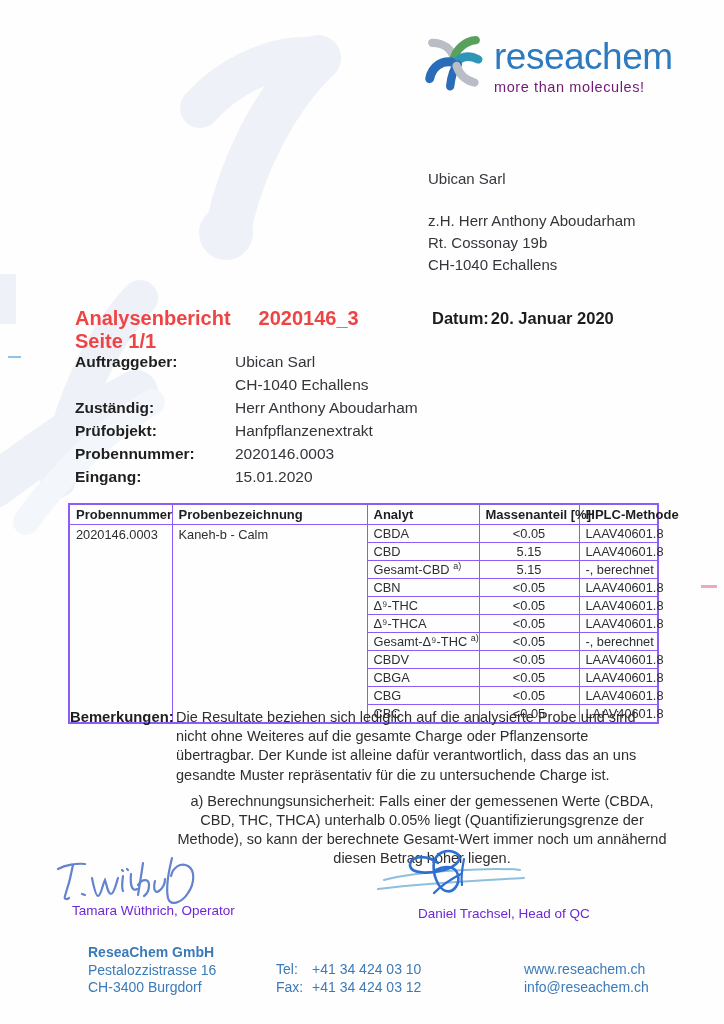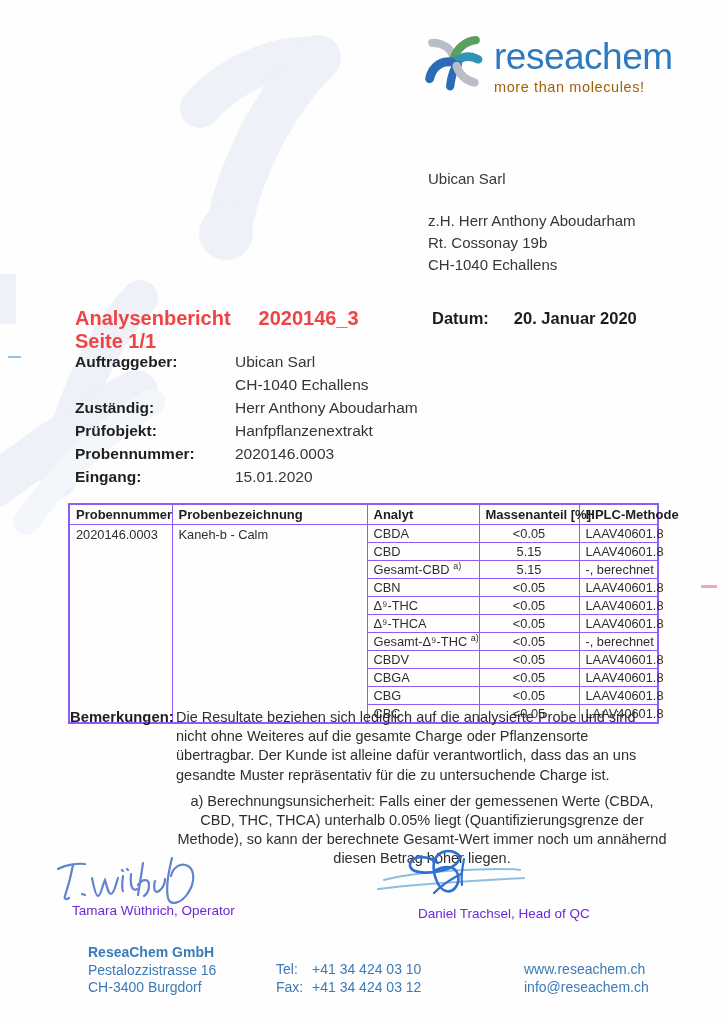--- a/index.html
+++ b/index.html
@@ -14,31 +14,31 @@
   }
   .abs { position:absolute; }
 
   
   #watermark { position:absolute; left:0; top:0; z-index:0; }
 
   
   .logo-wrap { left:422px; top:30px; display:flex; align-items:flex-start; z-index:2; }
   .logo-text-block { margin-left:8px; padding-top:8px; }
   .logo-name { font-size:37px; font-weight:500; color:#2e7abf; letter-spacing:-0.5px; line-height:1; }
-  .logo-tagline { font-size:14.5px; color:#a16207; letter-spacing:0.6px; margin-top:4px; }
+  .logo-tagline { font-size:14.5px; color:#701a75; letter-spacing:0.6px; margin-top:4px; }
 
   
   .recipient { left:428px; top:168px; font-size:15px; line-height:22px; color:#33363b; z-index:2; }
   .recipient .gap { height:20px; }
 
   
   .doc-title { left:75px; top:307px; font-size:20px; font-weight:bold; color:#ef4444; line-height:23px; z-index:2; }
   .doc-title .num { margin-left:28px; }
   .datum { left:432px; top:309px; font-size:16.5px; font-weight:bold; color:#1d1d1d; z-index:2; }
-  .datum .val { margin-left:25px; }
+  .datum .val { margin-left:2px; }
 
   
   .info { left:75px; top:350px; font-size:15.5px; line-height:23px; z-index:2; }
   .info-row { display:flex; }
   .info-label { width:160px; font-weight:bold; color:#1f1f1f; }
   .info-value { color:#33363b; }
 
   
   .analysis-table { left:68px; top:503px; z-index:2; }
   table { border-collapse:collapse; table-layout:fixed; width:589px; background:transparent; }

